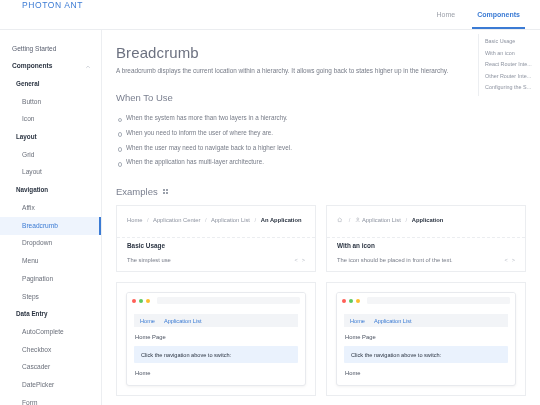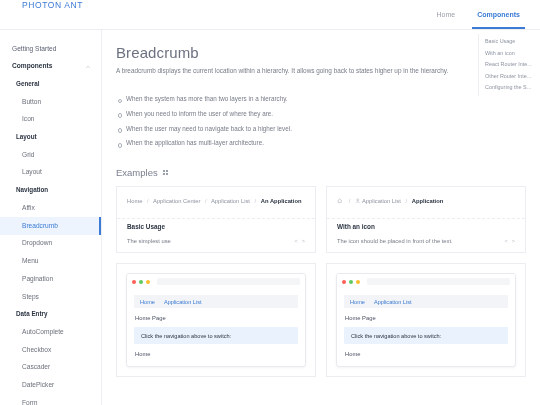--- a/index.html
+++ b/index.html
@@ -347,20 +347,21 @@
     <div class="side-row">Checkbox</div>
     <div class="side-row">Cascader</div>
     <div class="side-row">DatePicker</div>
     <div class="side-row">Form</div>
   </div>
 
   <div class="main">
     <div class="doc-title">Breadcrumb</div>
     <div class="doc-sub">A breadcrumb displays the current location within a hierarchy. It allows going back to states higher up in the hierarchy.</div>
 
+    <div class="sec-title">When To Use</div>
     <ul class="bullets">
       <li>When the system has more than two layers in a hierarchy.</li>
       <li>When you need to inform the user of where they are.</li>
       <li>When the user may need to navigate back to a higher level.</li>
       <li>When the application has multi-layer architecture.</li>
     </ul>
 
     <div class="examples-head">
       <span class="lbl">Examples</span>
       <span class="grid-icon">

